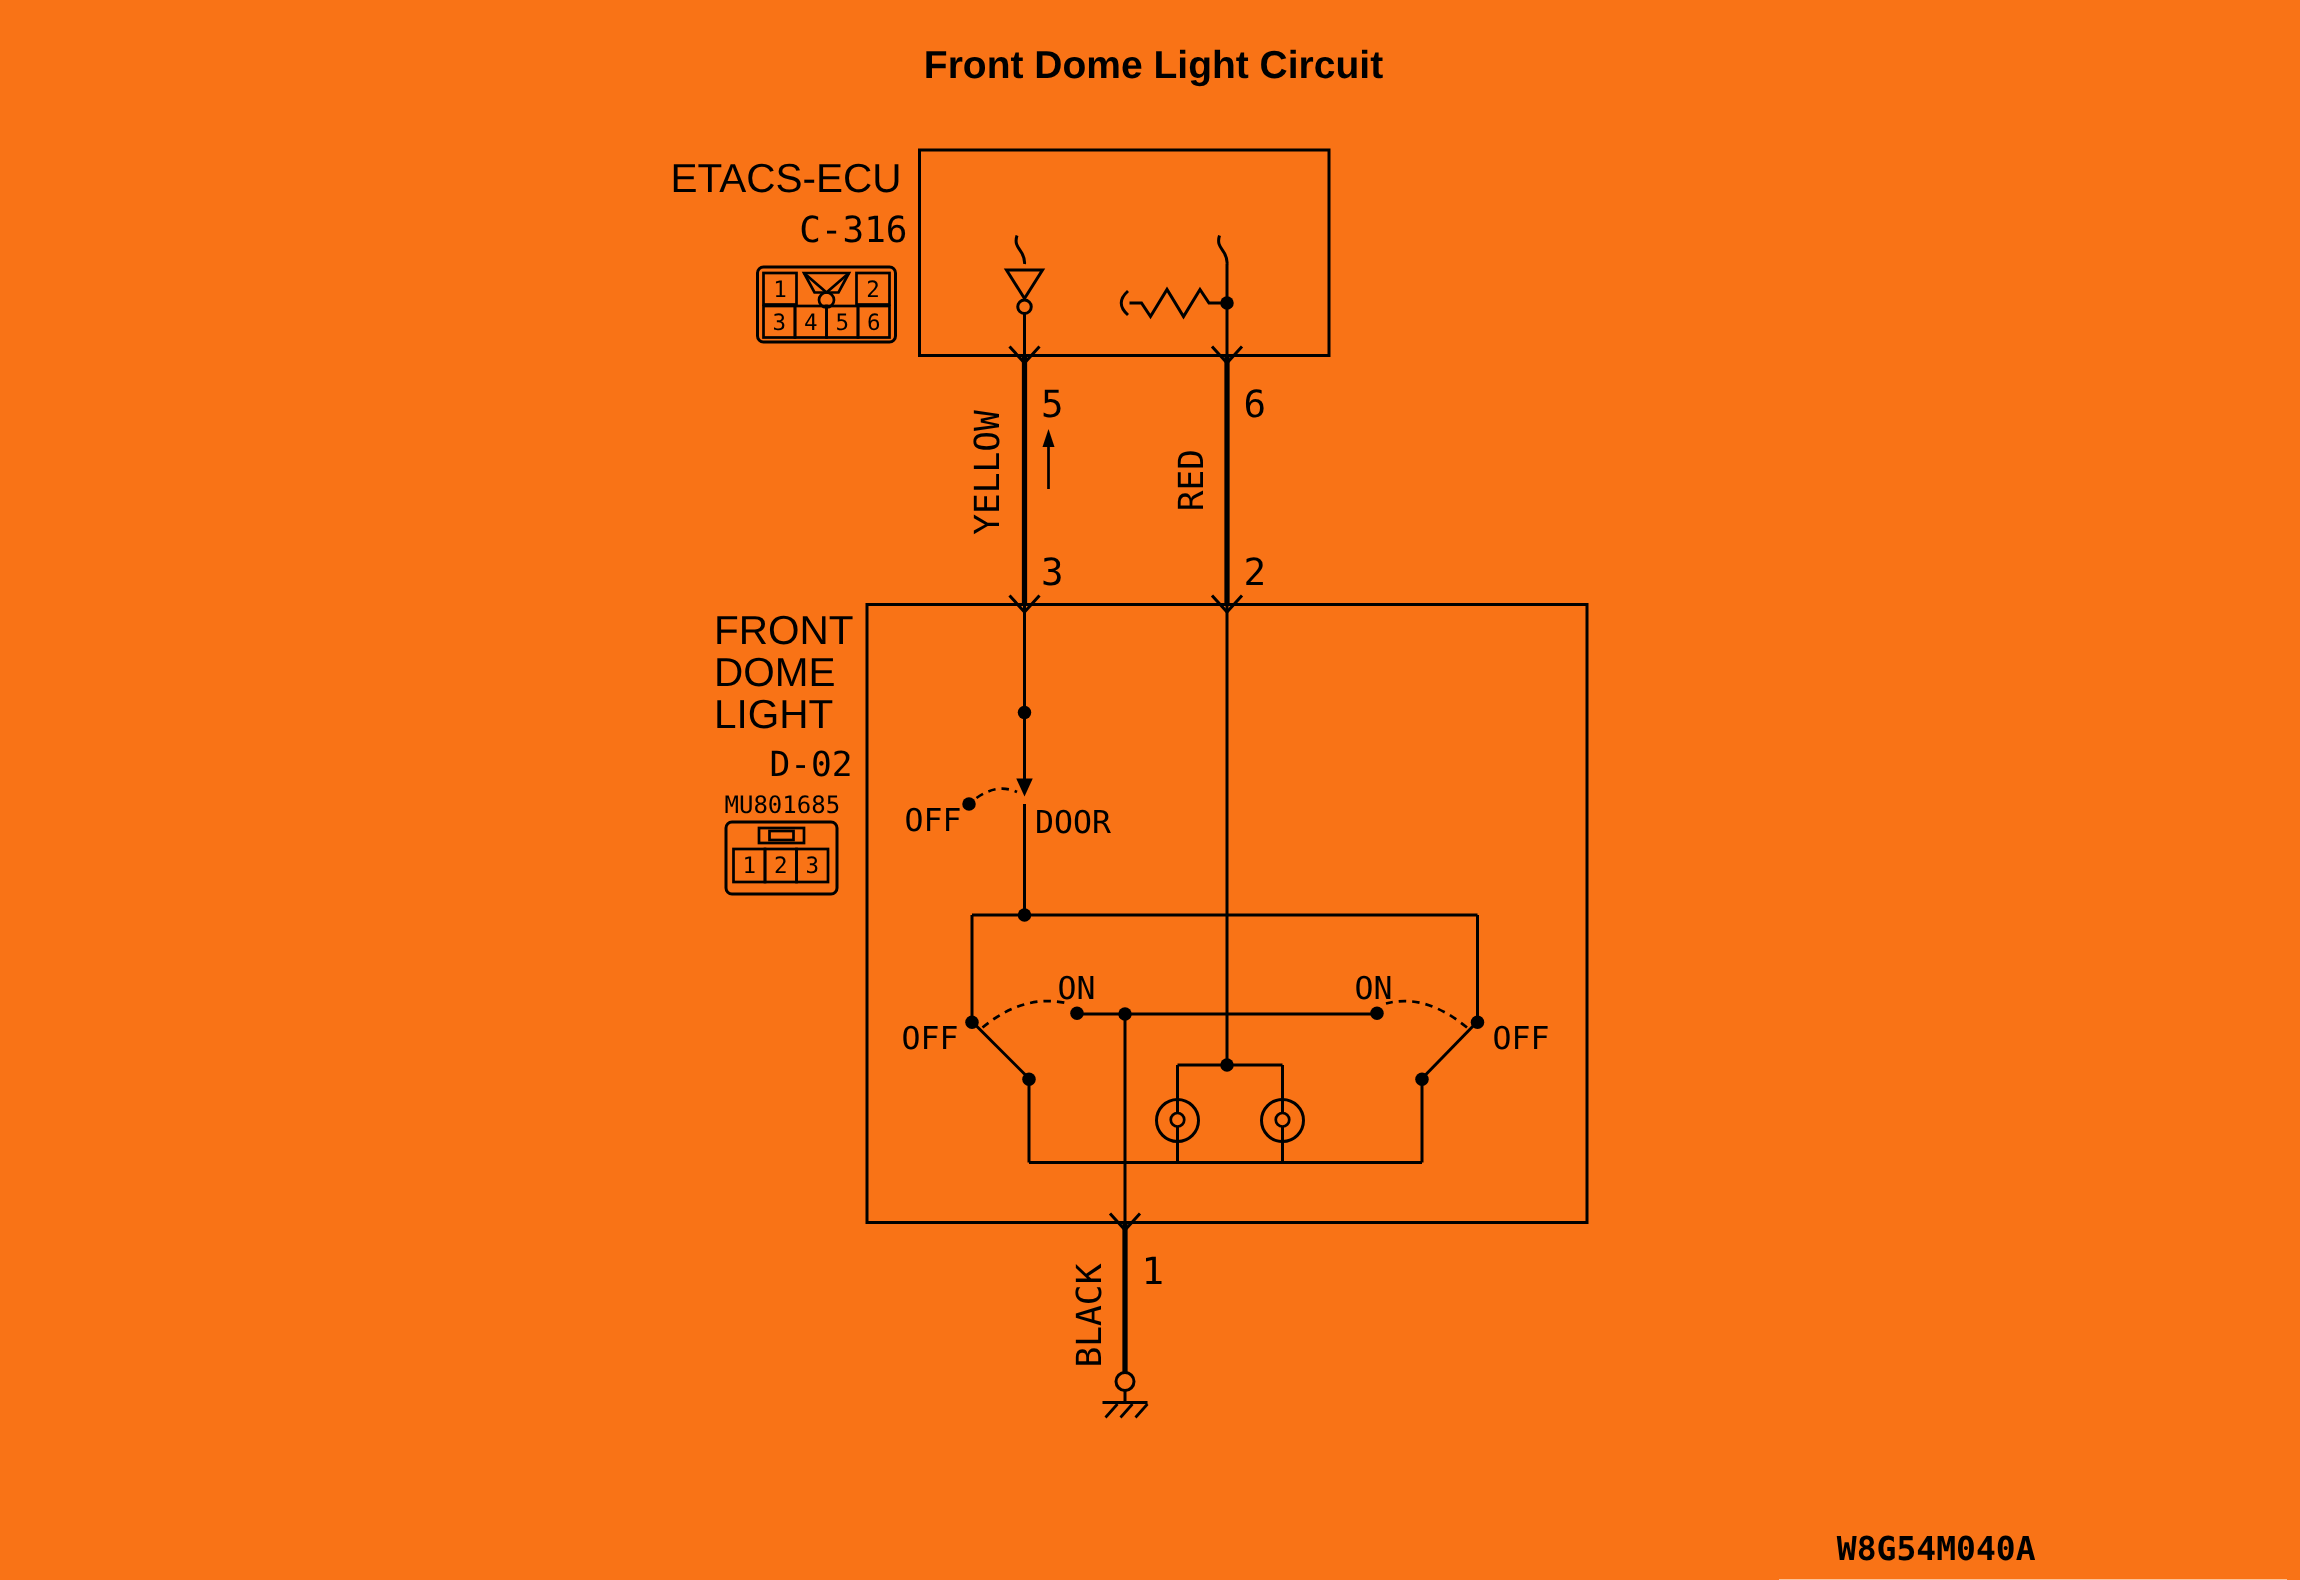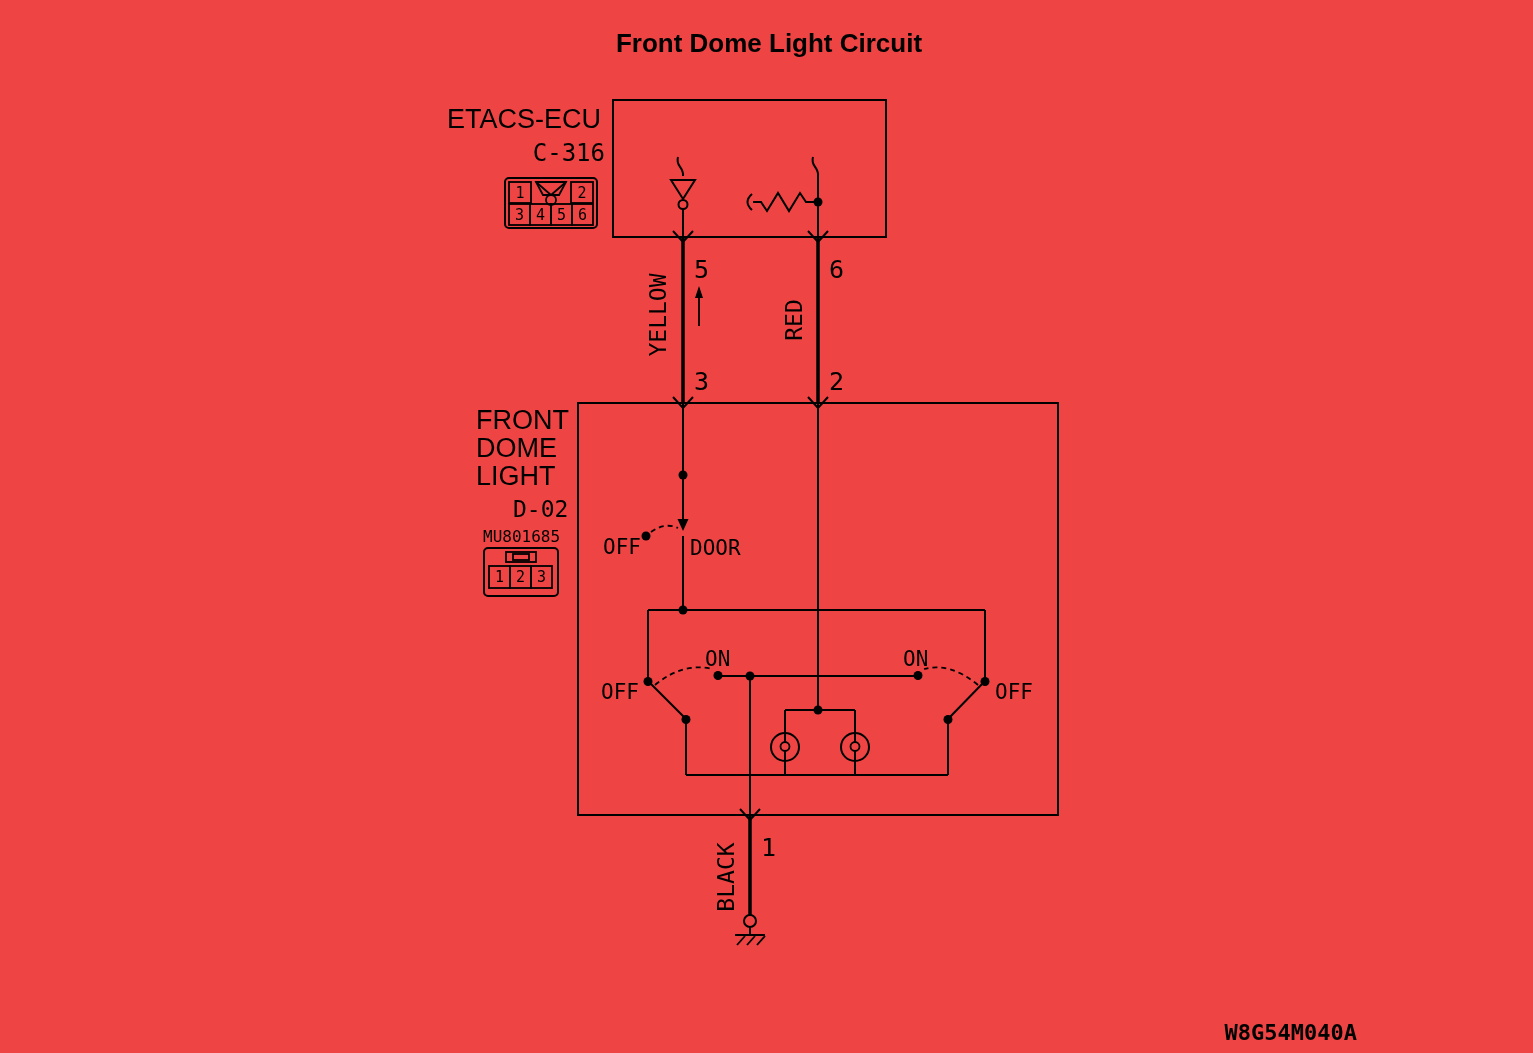--- a/index.html
+++ b/index.html
@@ -1,16 +1,16 @@
 <!DOCTYPE html>
 <html><head>
 <meta charset="utf-8">
 <style>
   html,body{margin:0;padding:0;background:#ffffff;}
-  .stage{position:relative;width:1533px;height:1053px;background:#ef4444;overflow:hidden;}
+  .stage{position:relative;width:1533px;height:1053px;background:#f97316;overflow:hidden;}
   svg{display:block;}
   text{fill:#000000;}
   .sans{font-family:"Liberation Sans",sans-serif;}
   .mono{font-family:"DejaVu Sans Mono",monospace;}
   .bold{font-weight:bold;}
   .ln{stroke:#000000;fill:none;stroke-width:2;}
   .lnthick{stroke:#000000;fill:none;stroke-width:3.5;}
   .lnthin{stroke:#000000;fill:none;stroke-width:1.8;}
   .dash{stroke:#000000;fill:none;stroke-width:1.8;stroke-dasharray:5 4;}
   .dot{fill:#000000;stroke:none;}

